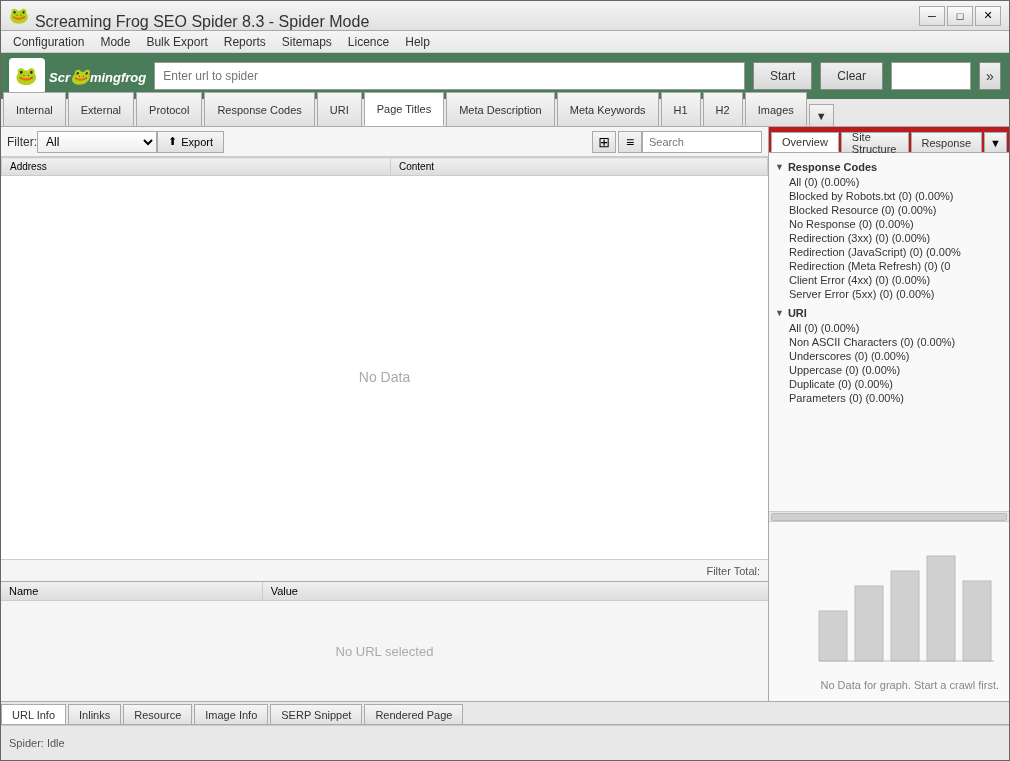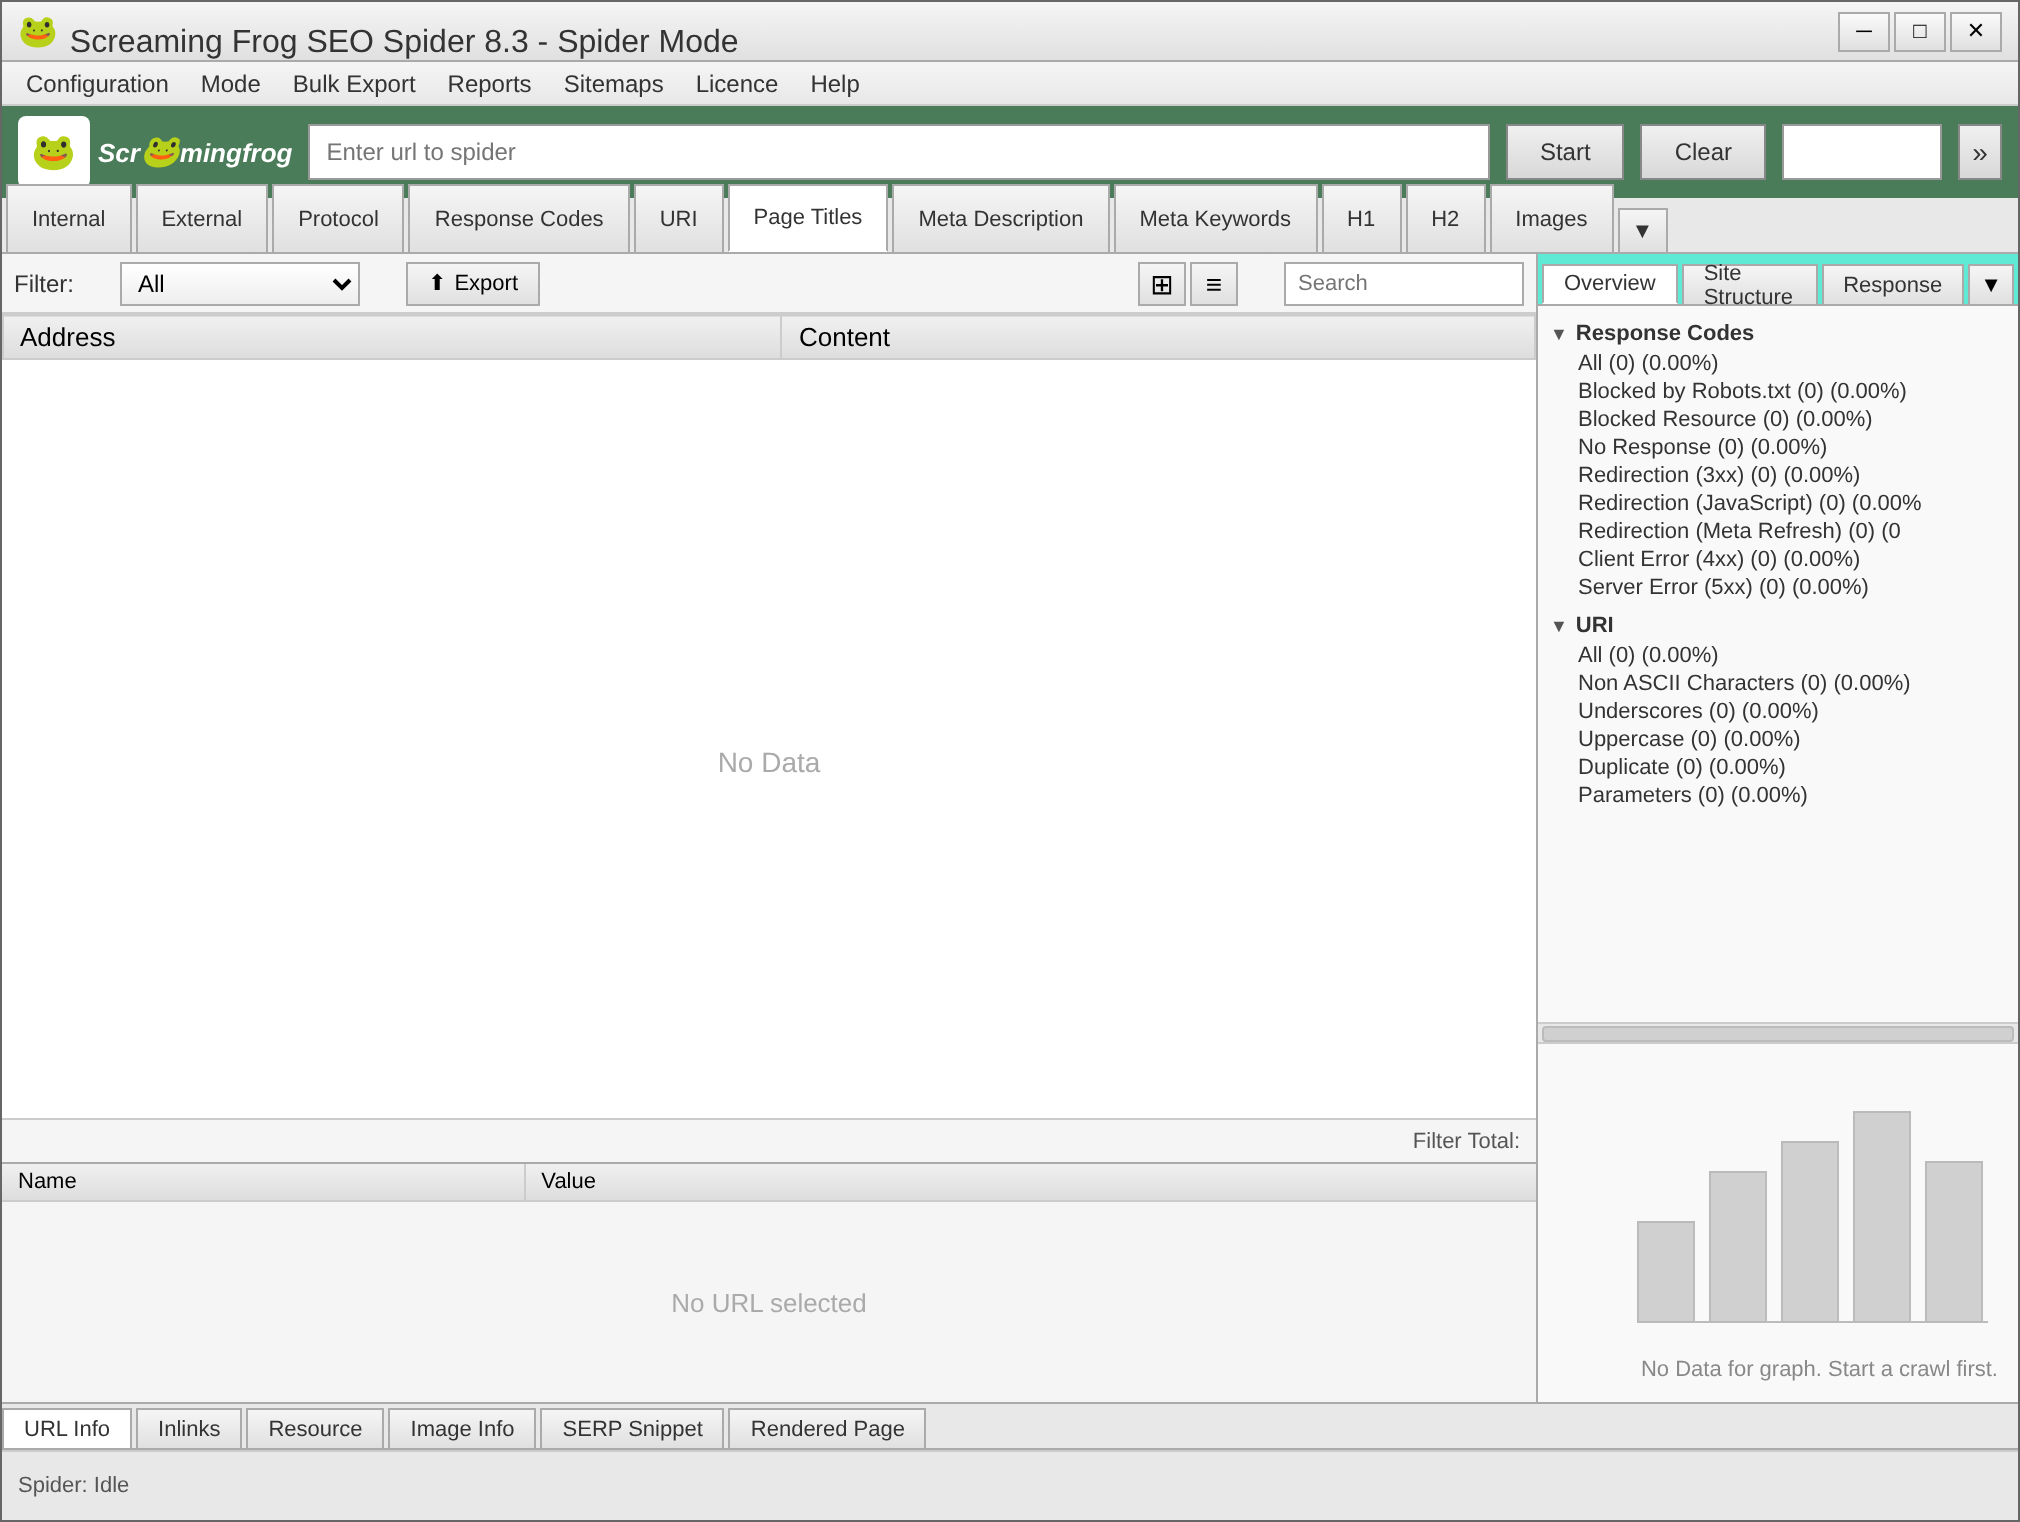--- a/index.html
+++ b/index.html
@@ -176,21 +176,21 @@
       border-right: 1px solid #aaa;
       background: #fff;
     }
 
     
     #filter-bar {
       height: 30px;
       display: flex;
       align-items: center;
       padding: 0 6px;
-      gap: 23px;
+      gap: 0;
       border-bottom: 1px solid #ccc;
       background: #f5f5f5;
     }
     #filter-label { font-size: 12px; color: #333; }
     #filter-select {
       height: 22px;
       width: 120px;
       border: 1px solid #aaa;
       background: linear-gradient(to bottom, #fff, #eee);
       font-size: 12px;
@@ -239,21 +239,21 @@
       background: #fff;
     }
     #data-table table {
       width: 100%;
       border-collapse: collapse;
     }
     #data-table th {
       background: linear-gradient(to bottom, #f0f0f0, #ddd);
       border: 1px solid #ccc;
       padding: 3px 8px;
-      font-size: 13px;
+      font-size: 10px;
       text-align: left;
       font-weight: normal;
       position: sticky;
       top: 0;
     }
     .no-data {
       display: flex;
       align-items: center;
       justify-content: center;
       height: 100%;
@@ -528,21 +528,21 @@
           <div style="flex:1; padding:3px 8px; font-size:11px; border-right:1px solid #ccc;">Name</div>
           <div style="flex:2; padding:3px 8px; font-size:11px;">Value</div>
         </div>
 
         <div class="no-url">No URL selected</div>
       </div>
     </div>
 
     <div id="right-panel" style="width:240px; display:flex; flex-direction:column; background:#f9f9f9; overflow:hidden;">
 
-      <div id="right-tabs" style="height:26px; display:flex; align-items:flex-end; background:#5eead4; border-bottom:1px solid #aaa; padding:0 2px;">
+      <div id="right-tabs" style="height:26px; display:flex; align-items:flex-end; background:#b91c1c; border-bottom:1px solid #aaa; padding:0 2px;">
         <div class="right-tab active">Overview</div>
         <div class="right-tab">Site Structure</div>
         <div class="right-tab">Response</div>
         <div class="right-tab-more">▼</div>
       </div>
 
       <div id="right-tree" style="flex:1; overflow-y:auto; font-size:11px;">
 
         <div class="tree-section">
           <div class="tree-header">

